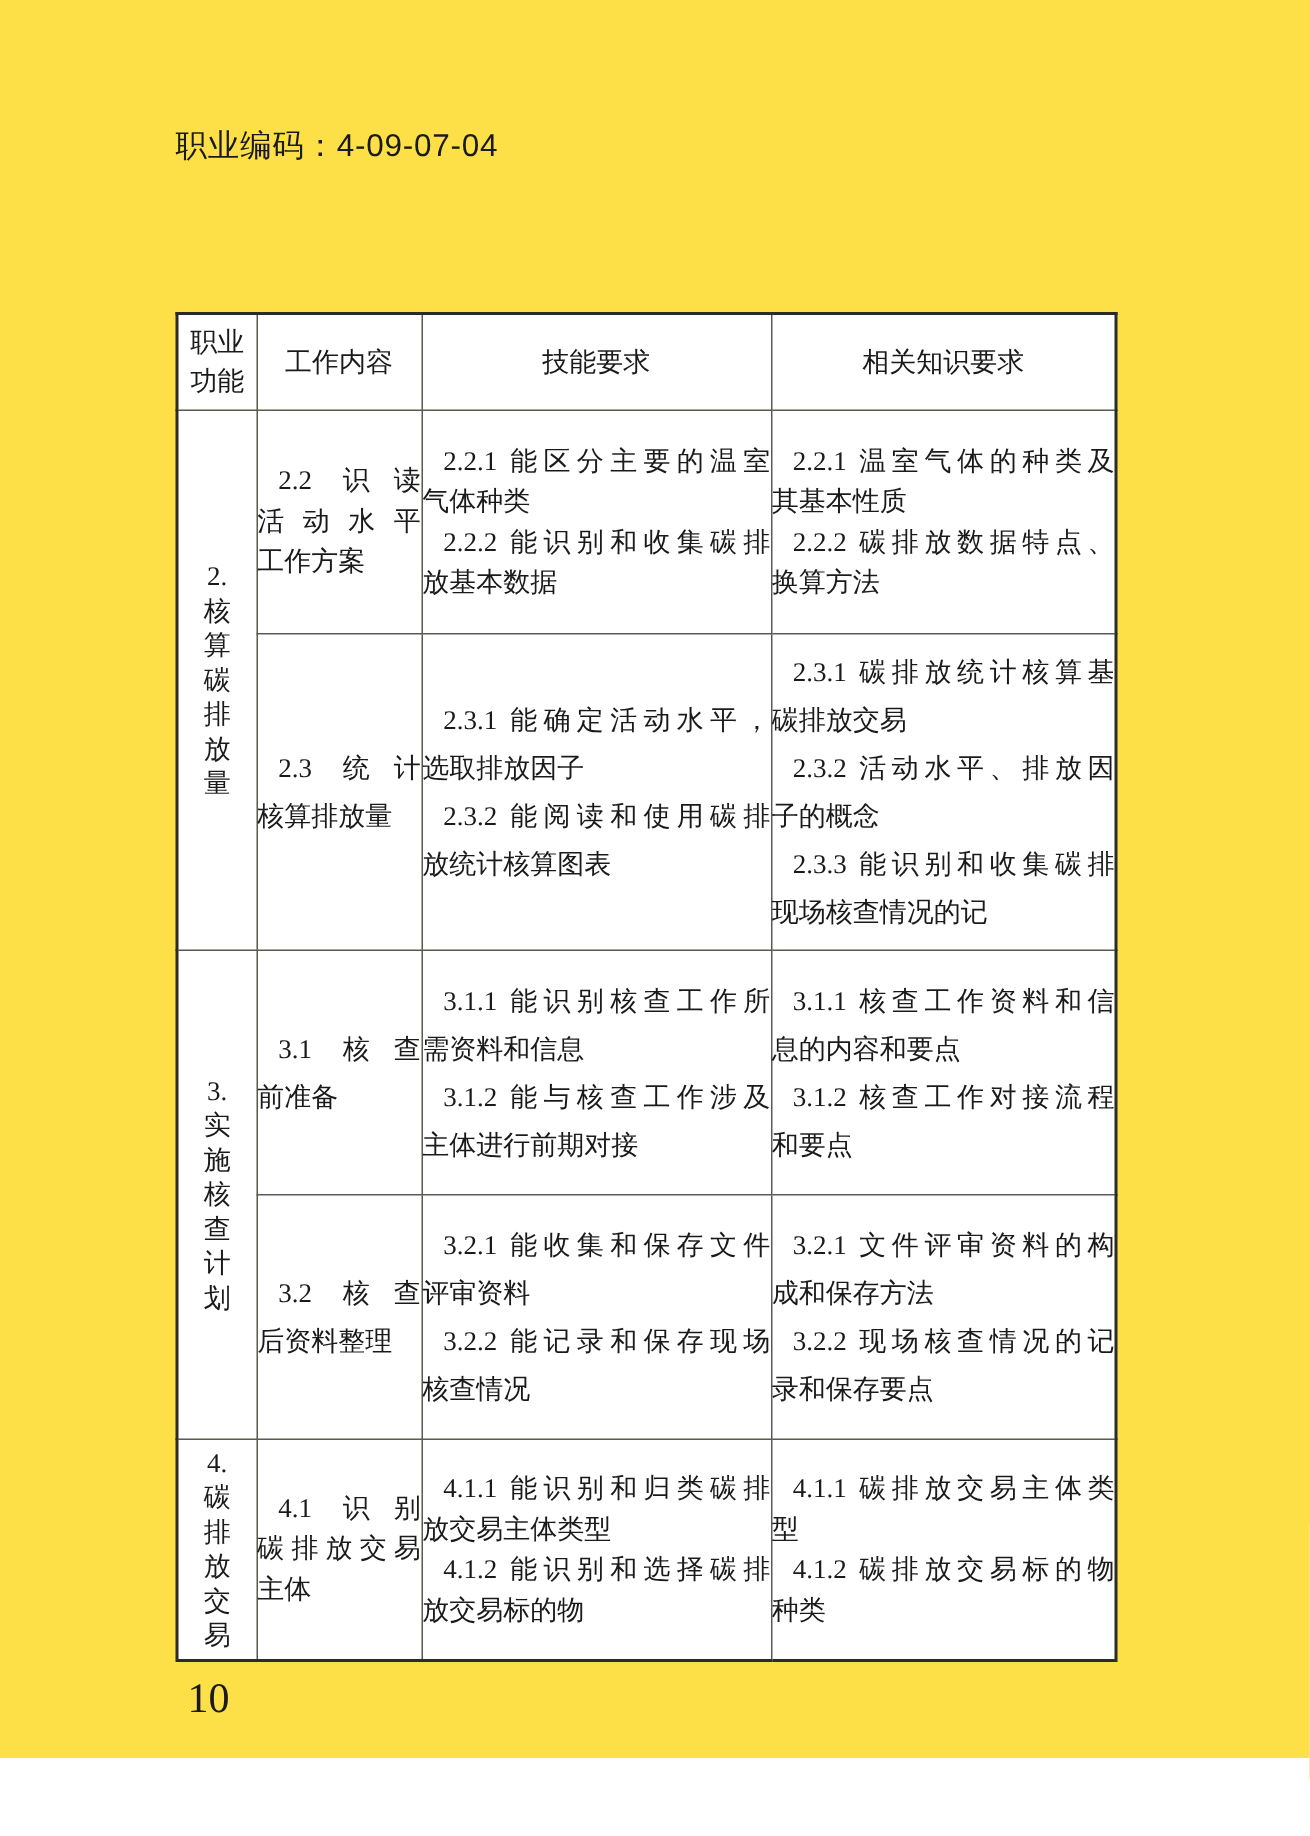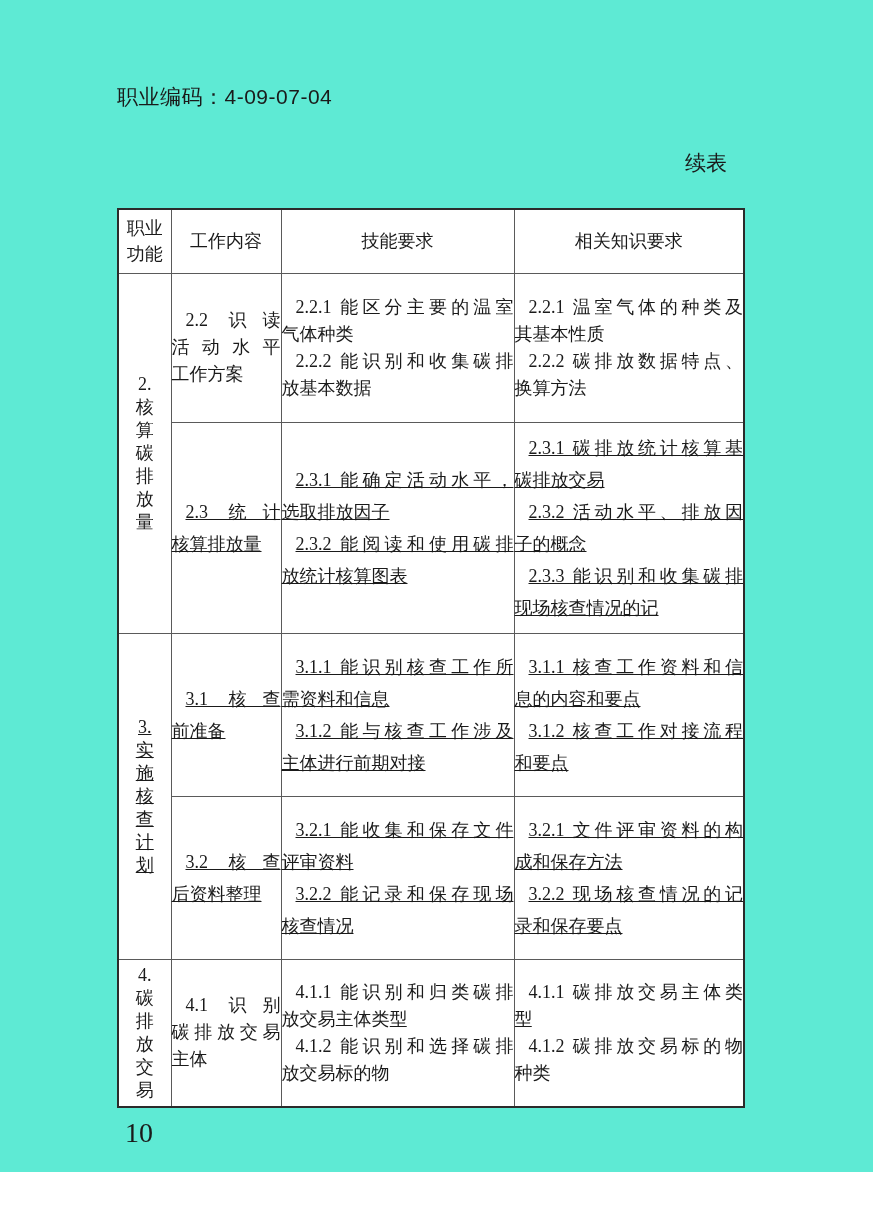--- a/index.html
+++ b/index.html
@@ -1,21 +1,21 @@
 <!DOCTYPE html>
 <html><head>
 <meta charset="utf-8">
 <style>
   html,body{margin:0;padding:0;}
   body{background:#ffffff;}
   .page{
     position:relative;
     width:873px;
     height:1172px;
-    background:#5eead4;
+    background:#fde047;
     color:#1a1a1a;
     font-family:"Liberation Serif","DejaVu Serif",serif;
     overflow:hidden;
   }
   .page-code{
     position:absolute;
     left:117px;
     top:83px;
     font-family:"Liberation Sans","DejaVu Sans",sans-serif;
     font-size:21px;
@@ -53,36 +53,35 @@
     background:#fff;
   }
   .tbl tbody tr:last-child td{border-bottom:2px solid #2b2b2b;}
   .tbl thead th{text-align:center;}
   .tbl thead th div{line-height:26px;}
   .func-cell{text-align:center;}
   .func-cell div{line-height:23px !important;}
   .work-cell{padding:0 6px;text-align:left;}
   .text-cell{padding:0 8px;text-align:left;margin-top:25px;}
   tr.lh27 td div{line-height:27px;}
-  tr.lh32 td div{line-height:32px;text-decoration:underline;}
+  tr.lh32 td div{line-height:32px;}
   td div.first{text-indent:14px;}
   td div.just{text-align:justify;text-align-last:justify;text-justify:inter-character;}
   .page-num{
     position:absolute;
     left:125px;
     top:1117px;
     font-size:28px;
   }
 </style>
 </head>
 <body>
 
 <div class="page">
   <div class="page-code">职业编码：4-09-07-04</div>
-  <div class="continued">续表</div>
   <table class="tbl">
     <colgroup>
       <col class="c1">
         <col class="c2">
         <col class="c3">
         <col class="c4">
     </colgroup>
     <thead>
         <tr style="height: 64px;">
           <th>

